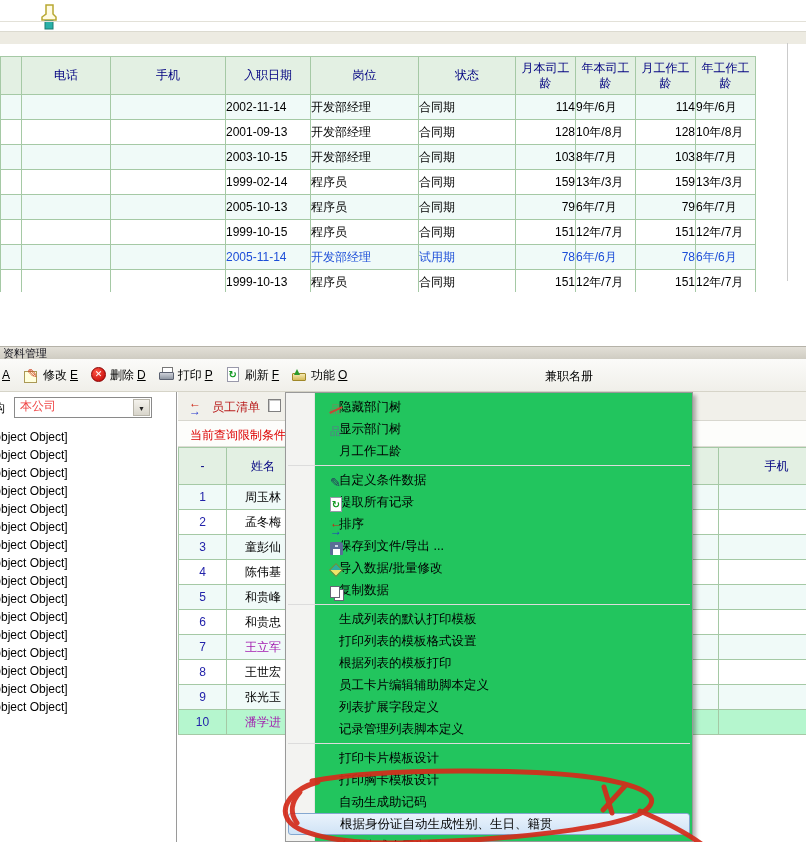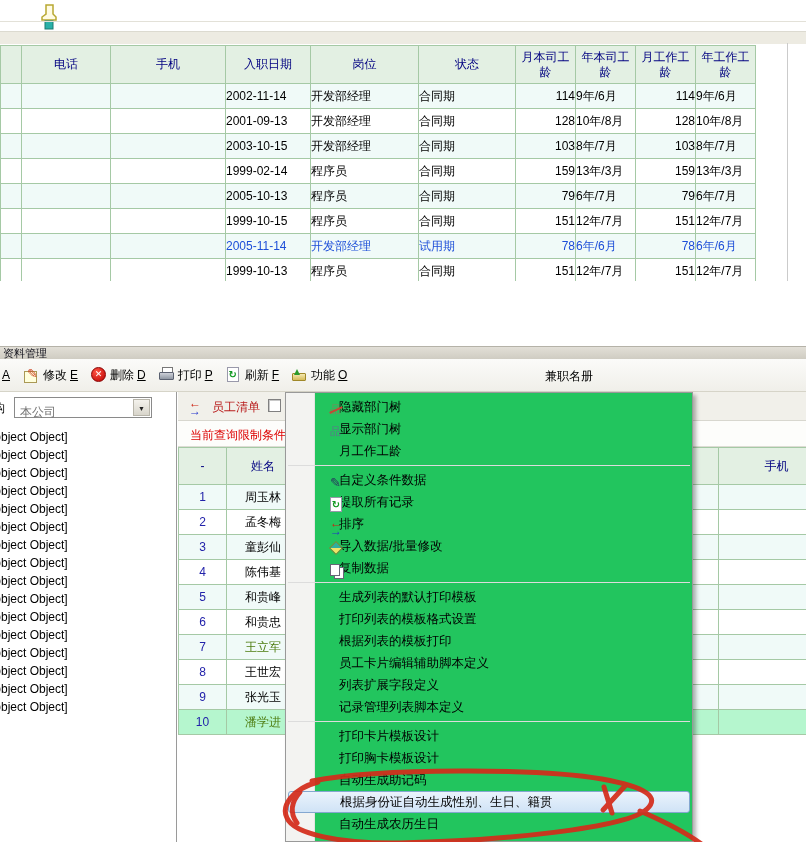--- a/index.html
+++ b/index.html
@@ -6,21 +6,21 @@
   .page{position:relative;width:806px;height:842px;overflow:hidden;background:#fff;
         font-family:"Liberation Sans","DejaVu Sans",sans-serif;font-size:12px;color:#000;}
   .abs{position:absolute;}
 
   
   .hline1{left:0;top:21px;width:806px;height:1px;background:#e3e1d8;}
   .gray-strip{left:0;top:31px;width:806px;height:13px;background:#edebe2;border-top:1px solid #dcdad0;box-sizing:border-box;}
   .bell{left:40px;top:4px;width:18px;height:26px;}
 
   
-  .top-table-wrap{left:0;top:45px;width:756px;height:236px;overflow:hidden;}
+  .top-table-wrap{left:0;top:56px;width:756px;height:236px;overflow:hidden;}
   table.grid{border-collapse:collapse;table-layout:fixed;width:755px;}
   table.grid th{height:37px;background:#e3f0e3;color:#000080;font-weight:normal;font-size:12px;
     border:1px solid #a5c9a5;text-align:center;padding:0 2px;line-height:15px;}
   table.grid td{height:24px;border:1px solid #a5c9a5;font-size:12px;padding:0;white-space:nowrap;overflow:hidden;}
   table.grid tbody tr:nth-child(odd){background:#f0faf8;}
   table.grid tbody tr.magenta td{color:#1d4ed8;}
   td.l{padding-left:6px;text-align:left;}
   td.r{padding-right:4px;text-align:right;}
   .top-vline{left:787px;top:43px;width:1px;height:238px;background:#cbcbcb;}
 
@@ -33,21 +33,21 @@
   .tb-row{position:absolute;left:24px;top:4px;display:flex;gap:13px;align-items:center;height:24px;}
   .tb-btn{display:flex;align-items:center;gap:3px;cursor:default;}
   .tb-key{text-decoration:underline;}
   .tb-right{position:absolute;left:545px;top:9px;}
 
   
   .left-panel{left:0;top:392px;width:176px;height:450px;background:#fff;}
   .partial-char{position:absolute;left:-7px;top:8px;}
   .combo{position:absolute;left:14px;top:5px;width:138px;height:21px;background:#fff;
     border:1px solid #8a8a8a;box-sizing:border-box;}
-  .combo-text{position:absolute;left:5px;top:6px;color:#737373;}
+  .combo-text{position:absolute;left:5px;top:0;color:#ef4444;}
   .combo-btn{position:absolute;right:1px;top:1px;bottom:1px;width:17px;background:linear-gradient(#f4f2ec,#d8d5cb);
     border:1px solid #b8b5aa;box-sizing:border-box;text-align:center;font-size:7px;line-height:17px;color:#222;}
   .tree{position:absolute;left:0;top:36px;}
   .tree-item{height:18px;line-height:18px;margin-left:-9px;white-space:nowrap;}
 
   .mid-divider{left:176px;top:392px;width:2px;height:450px;background:linear-gradient(90deg,#9a9a9a 1px,#ffffff 1px);}
 
   
   .list-panel{left:178px;top:392px;width:628px;height:450px;background:#fff;}
   .tab-row{position:absolute;left:0;top:0;width:628px;height:29px;background:#f1f0ea;
@@ -65,21 +65,21 @@
     color:#000080;box-sizing:border-box;height:100%;}
   .ehcell:first-child{border-left:1px solid #a5c9a5;}
   .c1{width:49px;} .c2{width:73px;} .c3{width:419px;} .c4{width:116px;}
   .emp-rows{position:absolute;left:0;top:93px;width:657px;}
   .erow{height:25px;display:flex;border-bottom:1px solid #a5c9a5;box-sizing:border-box;background:#fff;}
   .erow:nth-child(odd){background:#f0faf8;}
   .erow.selected,.erow.selected:nth-child(odd){background:#b5f6ce;}
   .ecell{border-right:1px solid #a5c9a5;box-sizing:border-box;height:100%;display:flex;align-items:center;justify-content:center;}
   .ecell:first-child{border-left:1px solid #a5c9a5;}
   .eno{color:#2222aa;}
-  .erow.magenta .ename{color:#4d7c0f;}
+  .erow.magenta .ename{color:#a21caf;}
 
   
   .menu{left:285px;top:392px;width:408px;height:450px;background:#22c55e;border:1px solid #999;
     box-sizing:border-box;box-shadow:3px 3px 4px rgba(0,0,0,.3);padding-top:3px;z-index:5;font-size:12.5px;}
   .menu::before{content:"";position:absolute;left:0;top:0;bottom:0;width:28px;background:#f3f3f1;border-right:1px solid #e4e4e2;}
   .mi{position:relative;display:flex;align-items:center;height:22px;padding-left:37px;box-sizing:border-box;z-index:1;}
   .mi.sep{margin-top:7px;}
   .mi.sep::before{content:"";position:absolute;left:2px;right:2px;top:-4px;height:1px;background:#dcdcdc;}
   .mi.highlight{background:linear-gradient(#eaf3fc,#d0e3f6);border:1px solid #84a7d0;border-radius:3px;
     margin-left:2px;margin-right:2px;padding-left:35px;height:22px;}
@@ -466,20 +466,24 @@
       <div class="mi">
         <span class="ic mic" data-icon="extract-icon"></span>
         <span>提取所有记录</span>
       </div>
 
       <div class="mi">
         <span class="ic mic" data-icon="sort-icon"></span>
         <span>排序</span>
       </div>
 
+      <div class="mi">
+        <span class="ic mic" data-icon="save-icon"></span>
+        <span>保存到文件/导出 ...</span>
+      </div>
 
       <div class="mi">
         <span class="ic mic" data-icon="import-icon"></span>
         <span>导入数据/批量修改</span>
       </div>
 
       <div class="mi">
         <span class="ic mic" data-icon="copy-icon"></span>
         <span>复制数据</span>
       </div>

